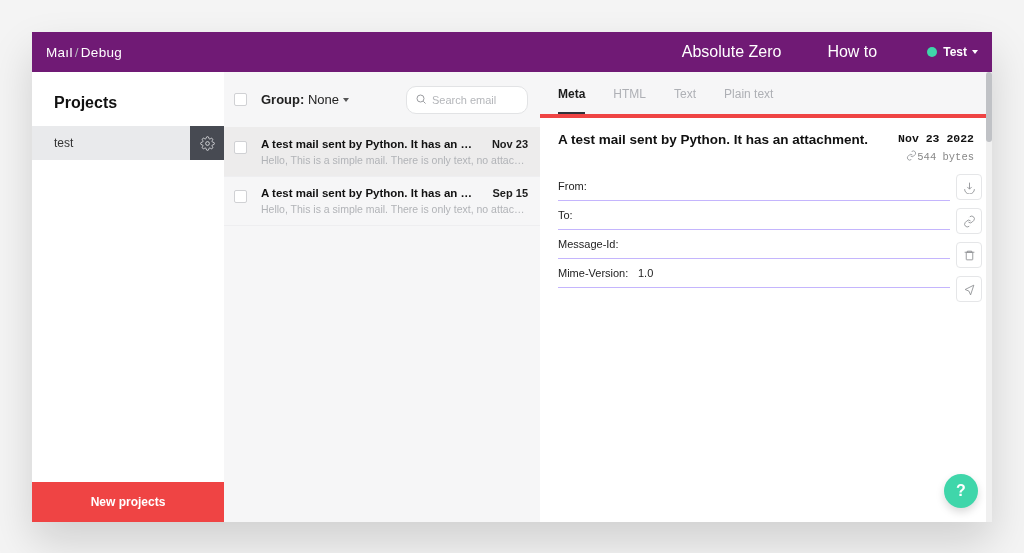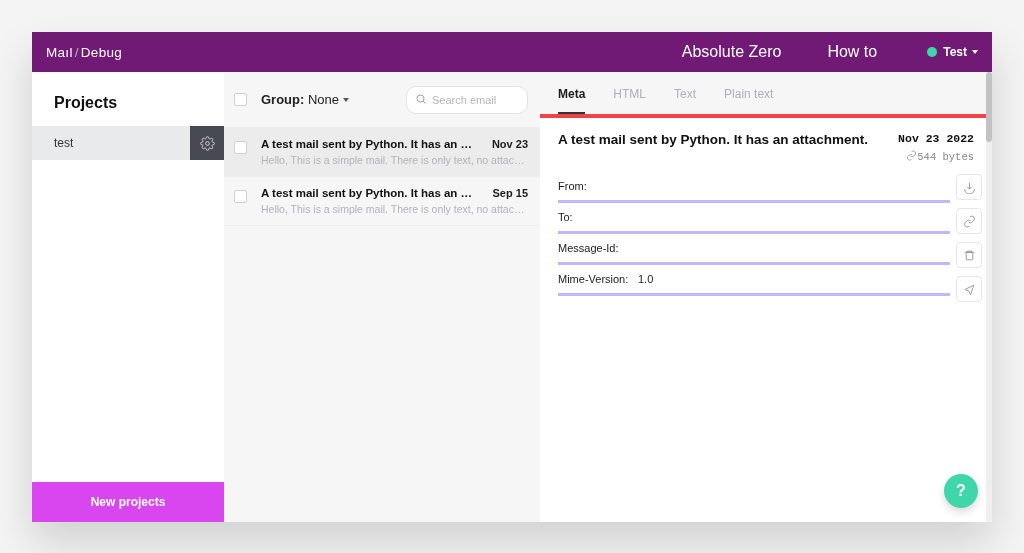--- a/index.html
+++ b/index.html
@@ -46,21 +46,21 @@
     height: 34px; font-size: 12px; color: #333;
   }
   .project-row-name { flex:1; padding-left: 22px; }
   .project-gear {
     width: 34px; height: 34px; background: #474a52; display: flex;
     align-items: center; justify-content: center; color: #fff;
   }
   .gear-svg { width: 15px; height: 15px; stroke: #e9eaec; fill: none; stroke-width: 1.3; }
   .side-spacer { flex: 1; }
   .new-projects {
-    background: #d946ef; color: #fff; height: 40px; display: flex;
+    background: #ef4444; color: #fff; height: 40px; display: flex;
     align-items: center; justify-content: center; font-size: 12px; font-weight: 600;
     cursor: pointer;
   }
 
   
   .maillist { width: 316px; background: #f6f6f7; display: flex; flex-direction: column; }
   .list-toolbar {
     display: flex; align-items: center; height: 56px; padding: 0 12px 0 10px;
     border-bottom: 1px solid #edecec;
   }
@@ -109,21 +109,21 @@
   }
 
   .detail-head { display: flex; align-items: flex-start; padding: 14px 18px 4px 18px; }
   .detail-title { font-size: 13.5px; font-weight: 800; color: #111; flex: 1; }
   .detail-right { text-align: right; font-family: Liberation Mono, monospace; }
   .detail-date { font-size: 11.5px; font-weight: 700; color: #111; }
   .detail-size { font-size: 10.5px; color: #888; margin-top: 5px; display: flex; align-items: center; justify-content: flex-end; gap: 0; }
 
   .meta-area { display: flex; padding: 4px 10px 12px 18px; }
   .meta-table { flex: 1; font-size: 11px; margin-right: 6px; }
-  .meta-row { display: flex; border-bottom: 3px solid #c4b5fd; padding: 8px 0; }
+  .meta-row { display: flex; border-bottom: 1px solid #c4b5fd; padding: 8px 0; }
   .meta-key { width: 80px; color: #222; }
   .meta-val { flex: 1; color: #222; word-break: break-all; padding-right: 8px; }
 
   .action-col { display: flex; flex-direction: column; gap: 8px; padding-top: 2px; }
   .act-btn {
     width: 26px; height: 26px; border: 1px solid #e5e6e8; border-radius: 4px;
     background: #fff; display: flex; align-items: center; justify-content: center;
     cursor: pointer;
   }
   .act-btn svg { width: 13px; height: 13px; stroke: #8c8e92; fill: none; stroke-width: 1.6; }

